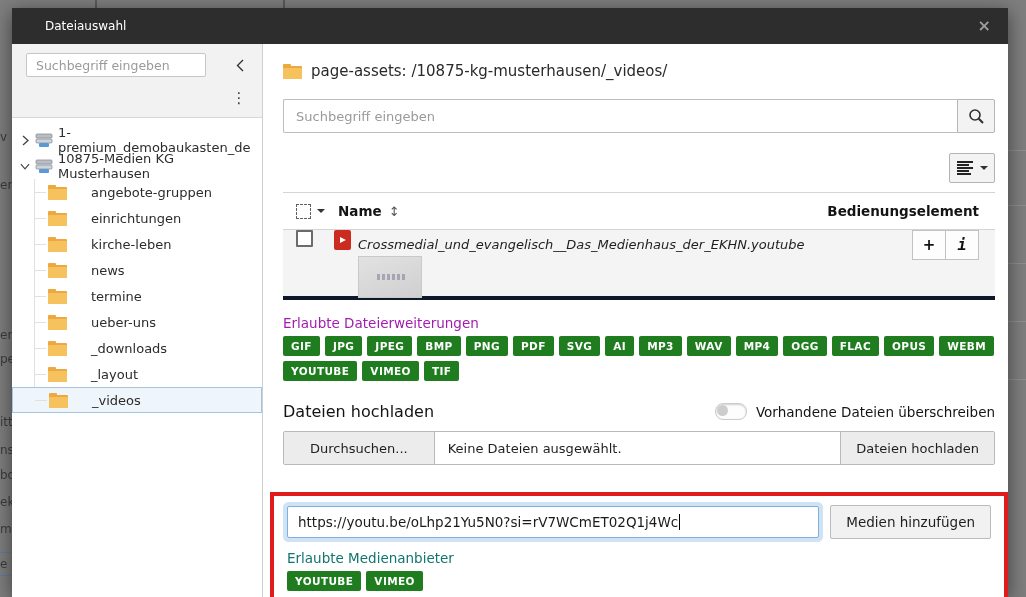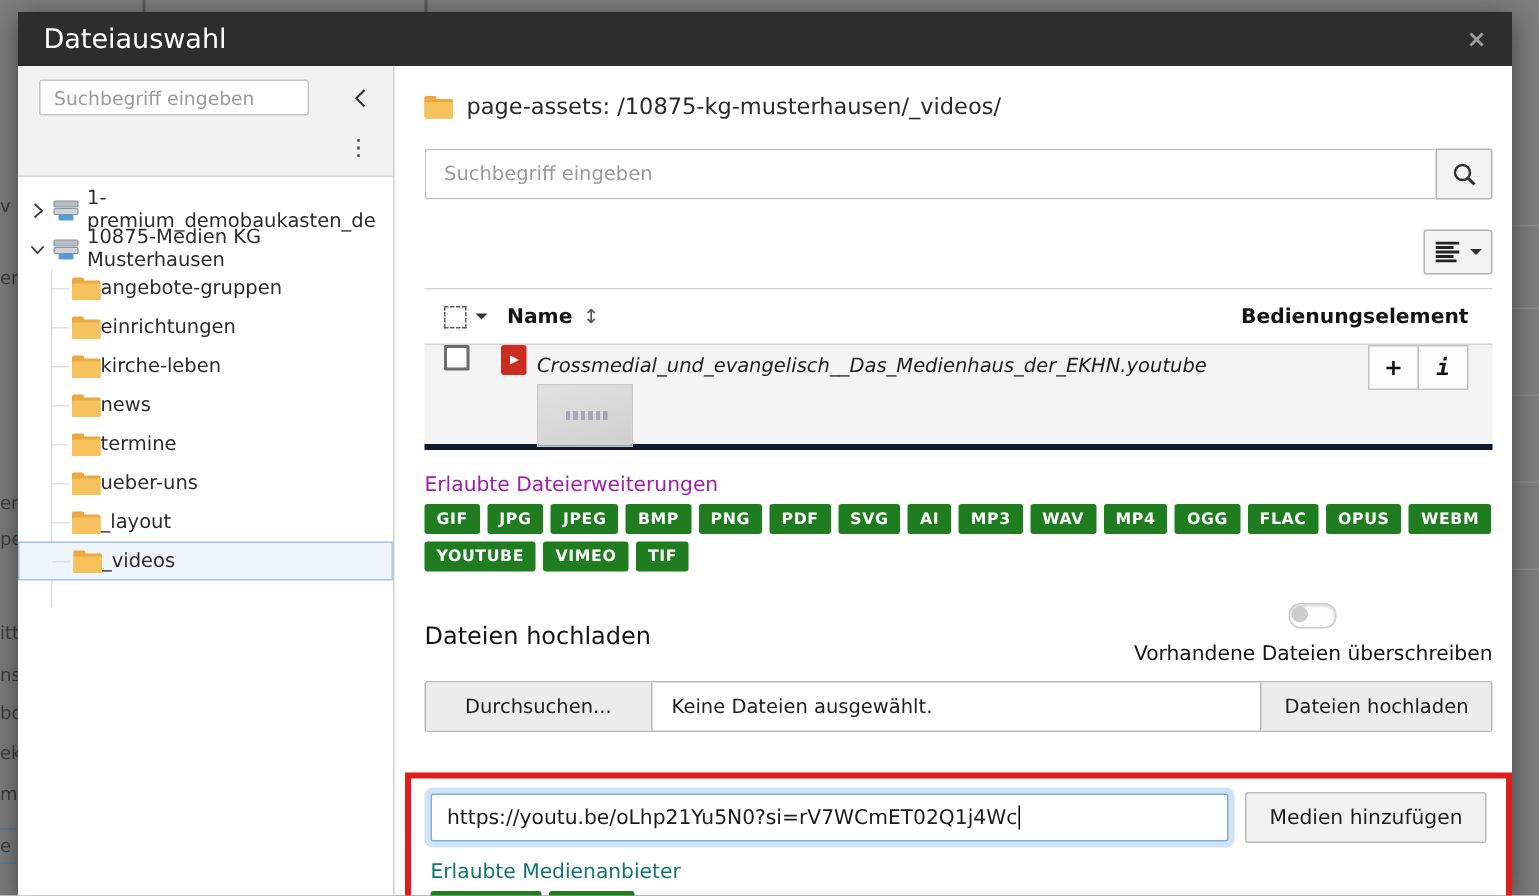--- a/index.html
+++ b/index.html
@@ -11,38 +11,38 @@
   }
   
   .backdrop-frag{position:absolute;left:0;width:12px;font-size:12px;color:#3c3c3c;overflow:hidden;white-space:nowrap;}
   .backdrop-frag.boxed{border-top:1px solid #5d7da0;border-bottom:1px solid #5d7da0;padding:4px 0;}
   .backdrop-line{position:absolute;right:0;width:18px;height:1px;background:#8f8f8f;}
   .backdrop-topline{position:absolute;top:0;height:8px;width:2px;background:#5a5a5a;}
   
   .modal{position:absolute;left:12px;top:8px;width:996px;height:589px;background:#fff;
          box-shadow:0 4px 18px rgba(0,0,0,.5);display:flex;flex-direction:column;}
   .modal-header{height:36px;flex:none;background:#2d2d2d;color:#fff;display:flex;align-items:center;padding:0 17px;}
-  .modal-title{font-size:18px;}
+  .modal-title{font-size:12px;margin-left:16px;}
   .modal-close{margin-left:auto;color:#9d9d9d;font-size:16px;font-weight:bold;cursor:pointer;line-height:1;}
   .modal-body{flex:1;display:flex;min-height:0;}
   
   .sidebar{width:251px;flex:none;border-right:1px solid #cfcfcf;display:flex;flex-direction:column;background:#fff;box-sizing:border-box;}
   .sidebar-top{background:#f2f2f2;border-bottom:1px solid #d8d8d8;height:74px;flex:none;position:relative;box-sizing:border-box;}
   .sidebar-search{position:absolute;left:14px;top:9px;width:180px;height:24px;box-sizing:border-box;
       border:1px solid #c6c6c6;border-radius:2px;background:#fff;font-size:12.5px;padding:0 9px;color:#333;
       font-family:"DejaVu Sans","Liberation Sans",sans-serif;}
   .sidebar-search::placeholder{color:#9a9a9a;}
   .collapse-btn{position:absolute;right:13px;top:12px;width:18px;height:18px;display:flex;align-items:center;justify-content:center;cursor:pointer;}
   .kebab-btn{position:absolute;right:14px;top:44px;width:18px;height:20px;display:flex;align-items:center;justify-content:center;
       font-size:15px;color:#3f3f3f;cursor:pointer;letter-spacing:0;}
   .tree{padding-top:9px;position:relative;flex:1;}
   .tree-vline{position:absolute;left:22px;top:61px;width:1px;height:226px;background:#e0e0e0;}
   .tree-item{height:26px;display:flex;align-items:center;font-size:13px;color:#2c2c2c;position:relative;box-sizing:border-box;cursor:pointer;}
   .tree-item.storage{padding-left:8px;gap:5px;}
-  .tree-item.folder{padding-left:36px;gap:0;text-align:right;}
+  .tree-item.folder{padding-left:36px;gap:24px;text-align:right;}
   .tree-item.folder::before{content:"";position:absolute;left:22px;top:13px;width:12px;height:1px;background:#e0e0e0;}
   .tree-item.selected{background:#eef5fb;border:1px solid #a5c4e0;}
   .tree-item.selected::before{top:12px;}
   .expander{width:10px;display:flex;align-items:center;justify-content:center;flex:none;}
   
   .icon-folder{width:19px;height:15px;position:relative;flex:none;}
   .icon-folder .back{position:absolute;left:0;top:2px;width:19px;height:13px;background:#eda93f;border-radius:1px;}
   .icon-folder .tab{position:absolute;left:0;top:0;width:8px;height:4px;background:#eda93f;border-radius:1px 1px 0 0;}
   .icon-folder .front{position:absolute;left:0;top:4px;width:19px;height:11px;background:#f6c25e;border-radius:1px;}
   .icon-storage{width:18px;height:15px;flex:none;}
@@ -81,21 +81,21 @@
   .row-actions{margin-left:auto;display:flex;}
   .action-btn{width:34px;height:30px;box-sizing:border-box;background:#fdfdfd;border:1px solid #c2c2c2;
       display:flex;align-items:center;justify-content:center;font-size:15px;font-weight:bold;cursor:pointer;color:#111;}
   .action-btn + .action-btn{margin-left:-1px;}
   .action-btn.info{font-family:"DejaVu Sans Mono","Liberation Mono",monospace;}
   .ext-label{margin-top:15px;font-size:13.5px;color:#a21caf;}
   .badges{margin-top:5px;display:flex;flex-wrap:wrap;gap:5px;max-width:716px;}
   .badge{background:#1f7d1f;color:#fff;font-size:10.5px;font-weight:bold;padding:4px 8px;border-radius:2px;letter-spacing:.4px;}
   .upload-head{margin-top:21px;display:flex;align-items:center;}
   .upload-title{font-size:16px;color:#141414;}
-  .overwrite{margin-left:auto;display:flex;align-items:center;gap:9px;font-size:13.5px;color:#141414;flex-direction:column;}
+  .overwrite{margin-left:auto;display:flex;align-items:center;gap:9px;font-size:13.5px;color:#141414;}
   .toggle{width:30px;height:15px;border-radius:8px;background:#fdfdfd;border:1px solid #ccc;position:relative;
       box-shadow:inset 0 1px 2px rgba(0,0,0,.18);cursor:pointer;flex:none;}
   .toggle-knob{position:absolute;left:1px;top:1px;width:11px;height:11px;border-radius:50%;background:#cdcdcd;}
   .upload-group{margin-top:10px;display:flex;height:32px;border:1px solid #b9b9b9;border-radius:2px;background:#fff;align-items:stretch;}
   .browse-btn{padding:0 26px;background:#ececec;border-right:1px solid #b9b9b9;display:flex;align-items:center;font-size:13px;color:#1e1e1e;cursor:pointer;}
   .no-files{flex:1;display:flex;align-items:center;padding:0 13px;font-size:13px;color:#1e1e1e;}
   .upload-btn{padding:0 15px;background:#ececec;border-left:1px solid #b9b9b9;display:flex;align-items:center;font-size:13px;color:#1e1e1e;cursor:pointer;}
   .media-box{margin:27px -13px 0 -13px;border:4px solid #e01b1b;padding:9px 13px 12px 13px;box-sizing:border-box;}
   .media-row{display:flex;align-items:center;}
   .url-input{flex:1;height:32px;box-sizing:border-box;border:1px solid #7cb0dd;box-shadow:0 0 0 4px #cfe3f5;border-radius:2px;
@@ -219,20 +219,28 @@
             </span>
           <span>termine</span>
         </div>
         <div class="tree-item folder">
           <span class="icon-folder">
               <span class="tab"></span>
               <span class="back"></span>
               <span class="front"></span>
             </span>
           <span>ueber-uns</span>
+        </div>
+        <div class="tree-item folder">
+          <span class="icon-folder">
+              <span class="tab"></span>
+              <span class="back"></span>
+              <span class="front"></span>
+            </span>
+          <span>_downloads</span>
         </div>
         <div class="tree-item folder">
           <span class="icon-folder">
               <span class="tab"></span>
               <span class="back"></span>
               <span class="front"></span>
             </span>
           <span>_layout</span>
         </div>
         <div class="tree-item folder selected">

